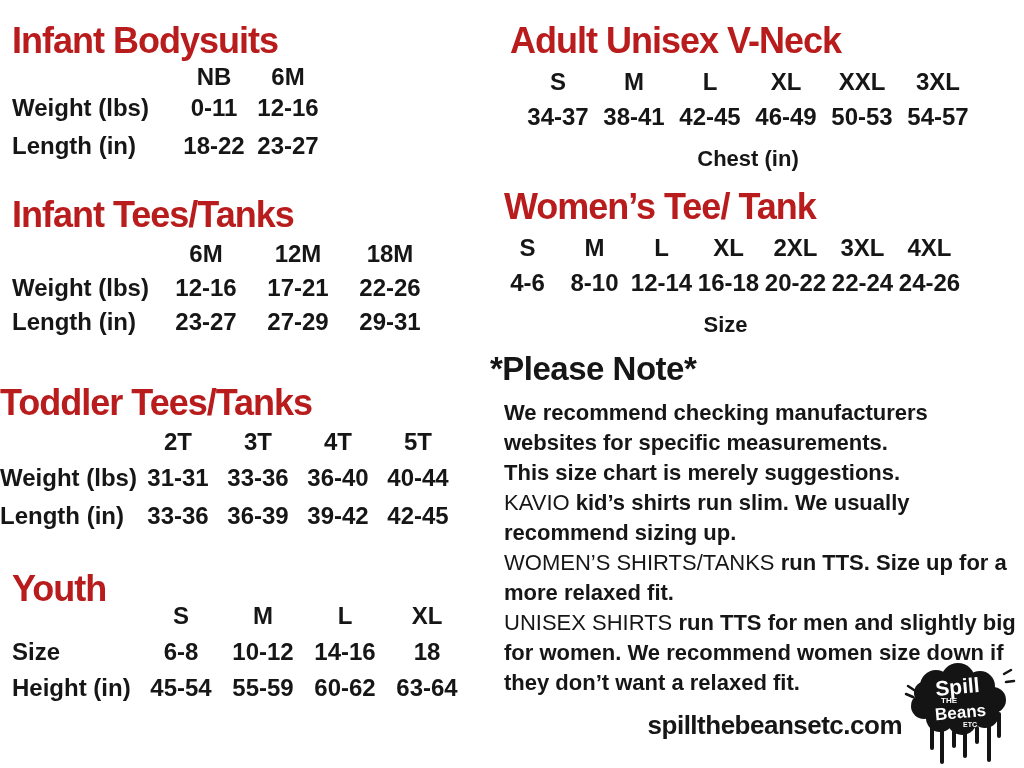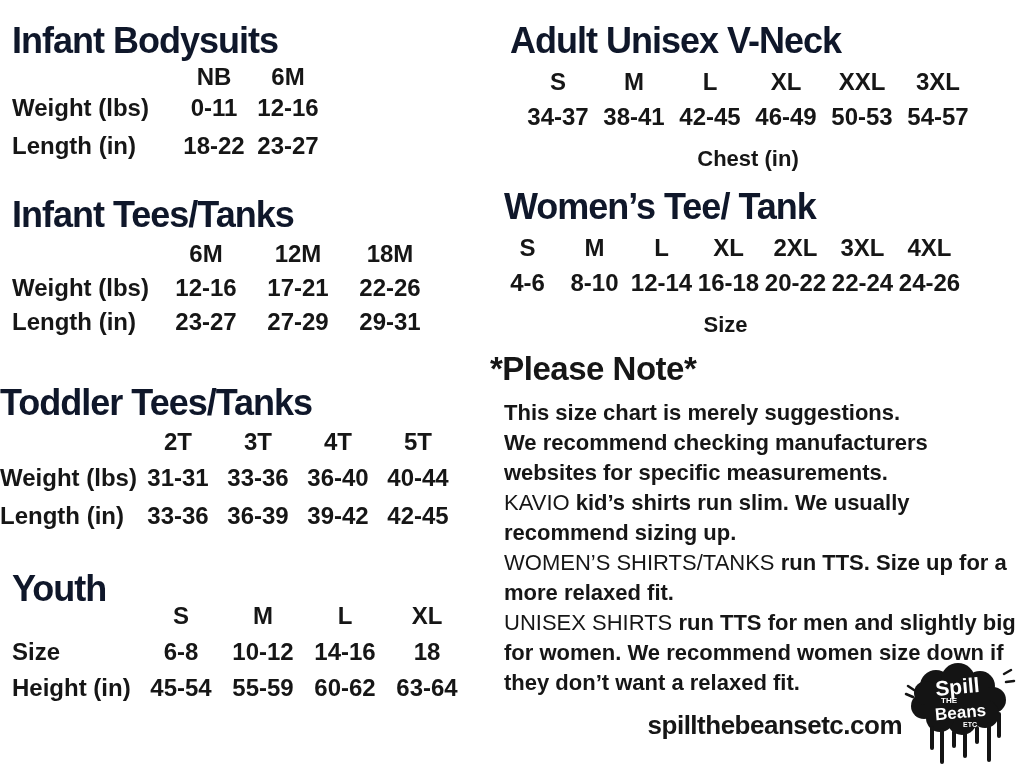--- a/index.html
+++ b/index.html
@@ -2,21 +2,21 @@
 <html><head>
 <meta charset="utf-8">
 <style>
   html,body{margin:0;padding:0;background:#fff;}
   .canvas{
     position:relative;width:1024px;height:768px;background:#ffffff;overflow:hidden;
     font-family:"Liberation Sans",sans-serif;color:#161616;
   }
   .sec{position:absolute;}
   h2.pink{
-    margin:0;color:#0f172a;font-size:36px;font-weight:800;letter-spacing:-1px;line-height:1.05;
+    margin:0;color:#b91c1c;font-size:36px;font-weight:800;letter-spacing:-1px;line-height:1.05;
     font-family:"Liberation Sans",sans-serif;white-space:nowrap;
   }
   
   .tbl{font-weight:700;font-size:24px;}
   .tr{display:flex;align-items:baseline;height:38px;}
   .tr .c{text-align:center;white-space:nowrap;}
   .tr .lbl{white-space:nowrap;}
   .ib .lbl{width:165px;} .ib .c{width:74px;}
   .it .lbl{width:148px;} .it .c{width:92px;}
   .td .lbl{width:138px;} .td .c{width:80px;}
@@ -184,22 +184,22 @@
         <span class="c">20-22</span>
         <span class="c">22-24</span>
         <span class="c">24-26</span>
       </div>
       <div class="axis" style="width:475px;">Size</div>
     </div>
   </div>
 
   <div class="sec note" style="left:490px;top:350px;width:530px;">
     <h3 class="note-title">*Please Note*</h3>
+    <p><strong></strong><span>We recommend checking manufacturers websites for specific measurements.</span></p>
     <p><strong></strong><span>This size chart is merely suggestions.</span></p>
-    <p><strong></strong><span>We recommend checking manufacturers websites for specific measurements.</span></p>
     <p><strong>KAVIO</strong><span> kid’s shirts run slim. We usually recommend sizing up.</span></p>
     <p><strong>WOMEN’S SHIRTS/TANKS</strong><span> run TTS. Size up for a more relaxed fit.</span></p>
     <p><strong>UNISEX SHIRTS</strong><span> run TTS for men and slightly big for women. We recommend women size down if they don’t want a relaxed fit.</span></p>
   </div>
 
   <div class="site">spillthebeansetc.com</div>
 
   <div class="logo">
     <svg viewBox="0 0 122 106" width="122" height="106">
       <g fill="#141414">

